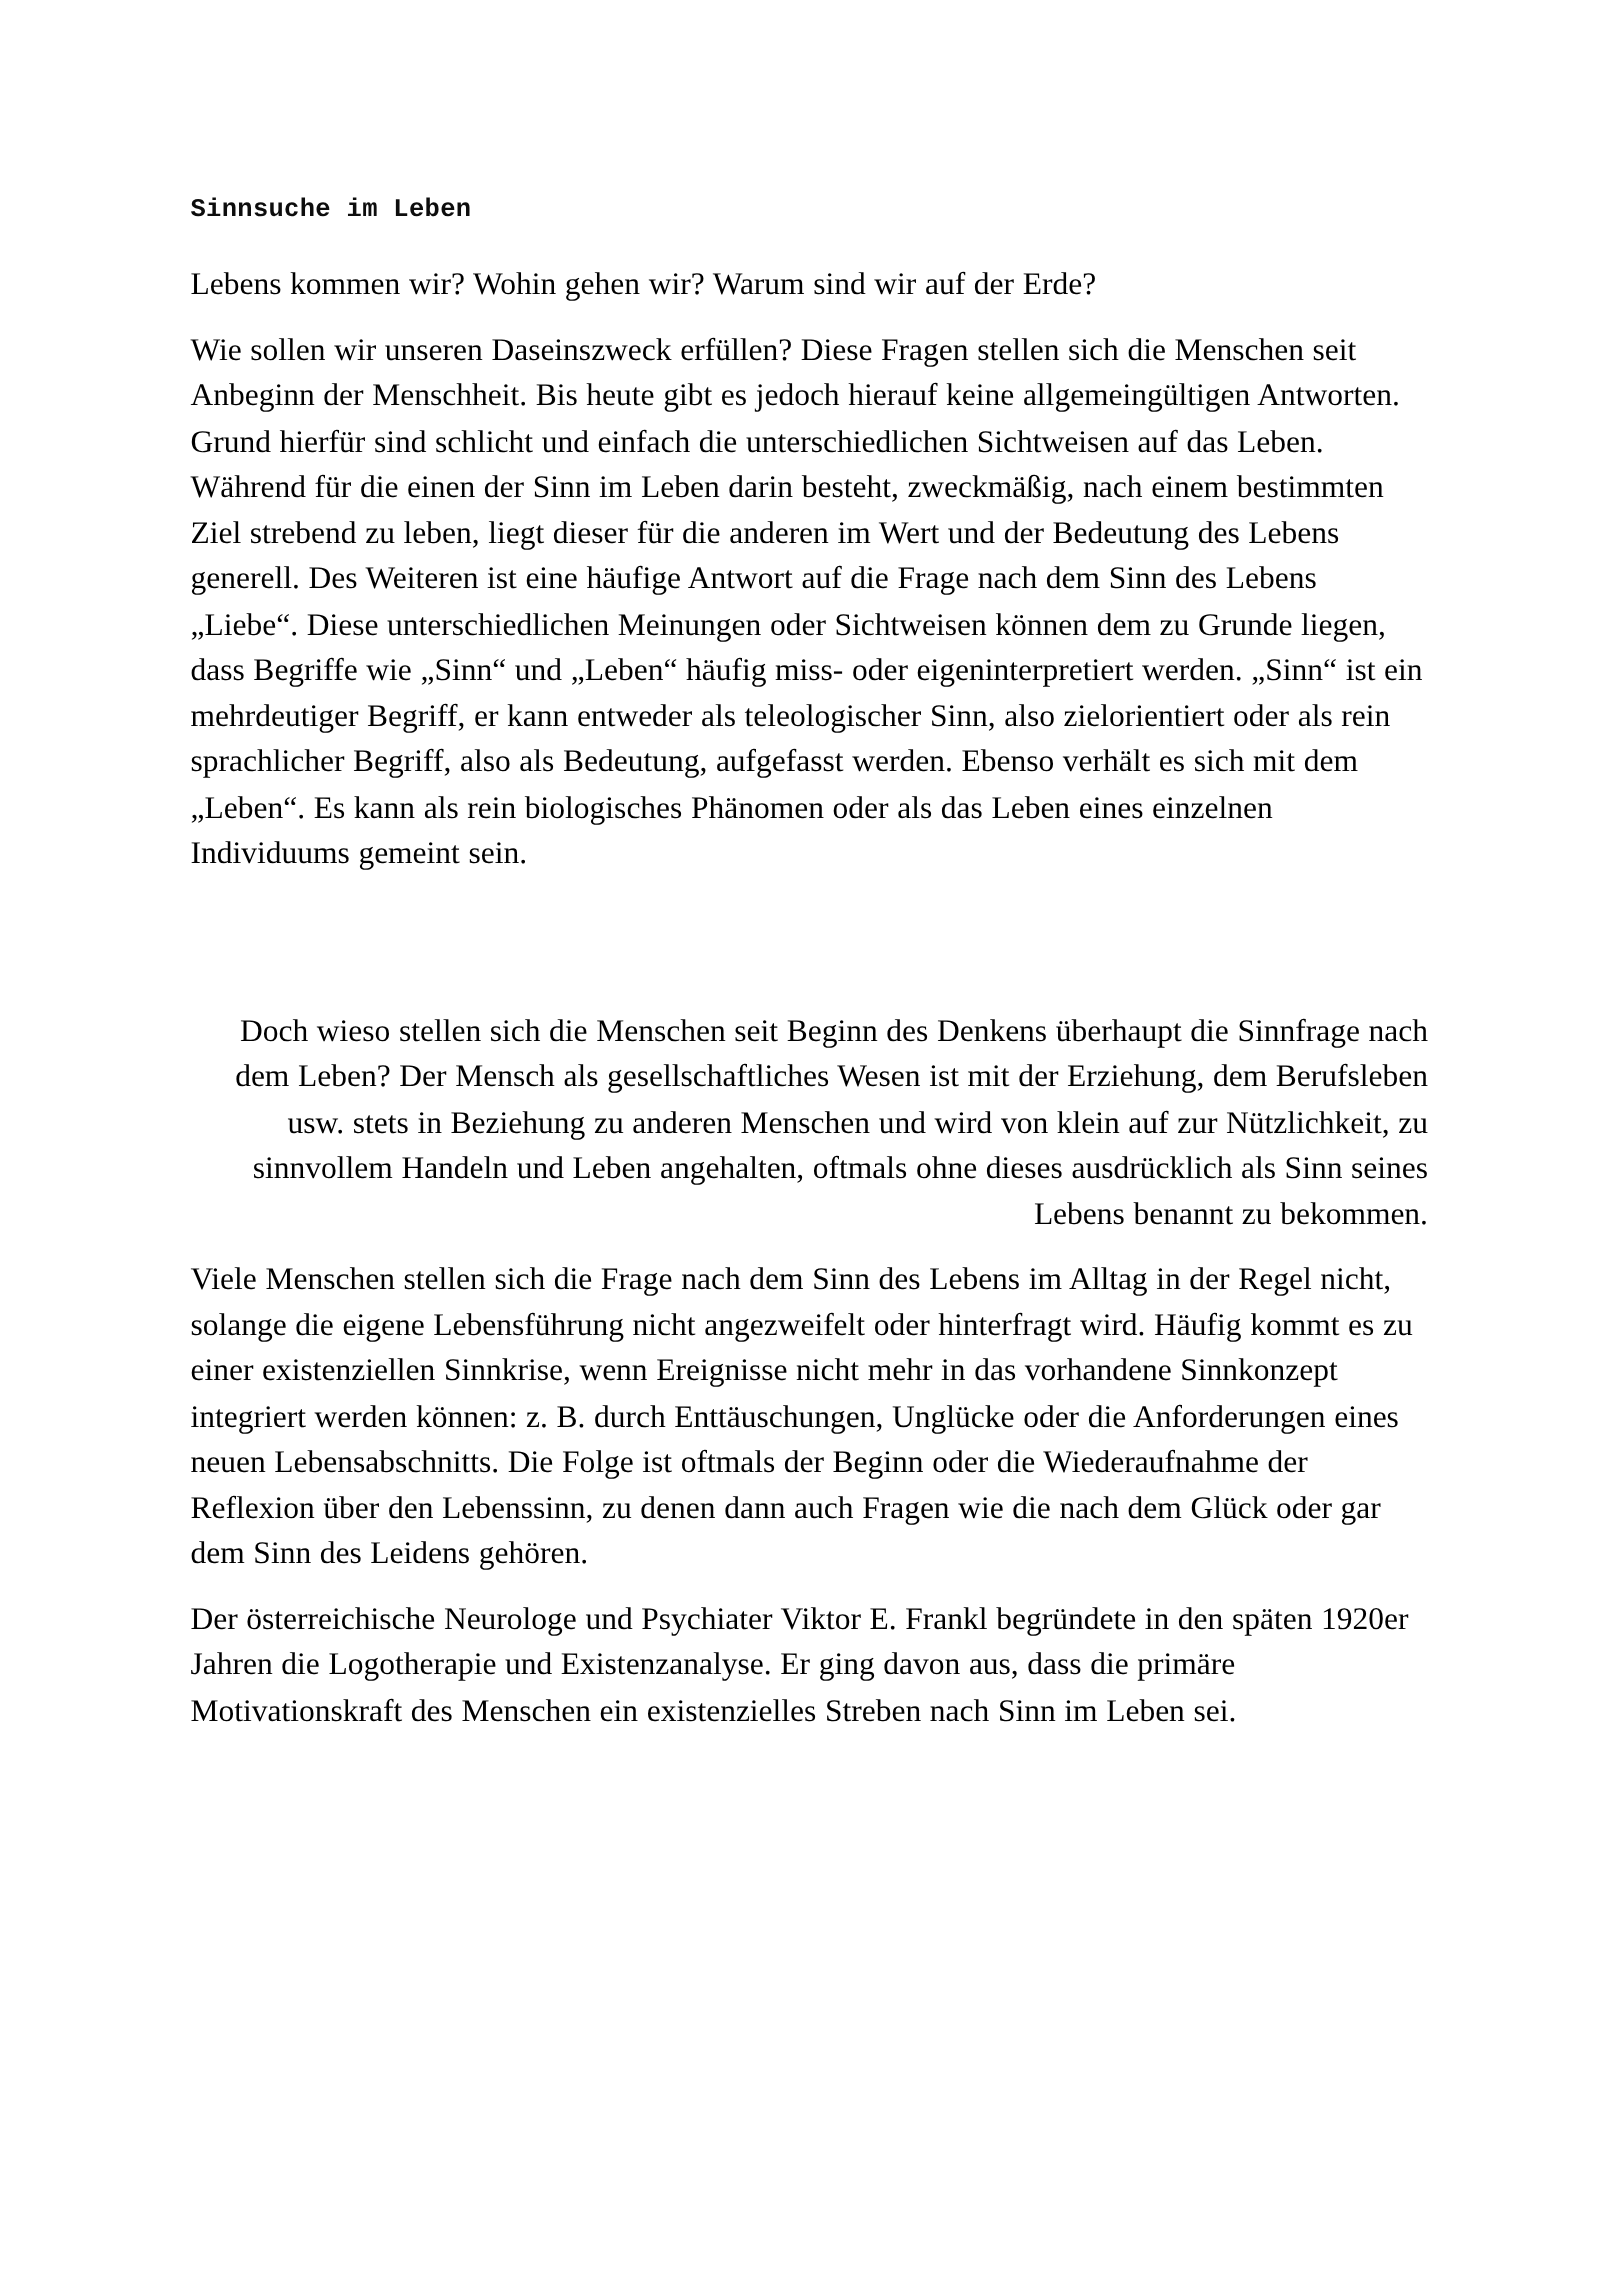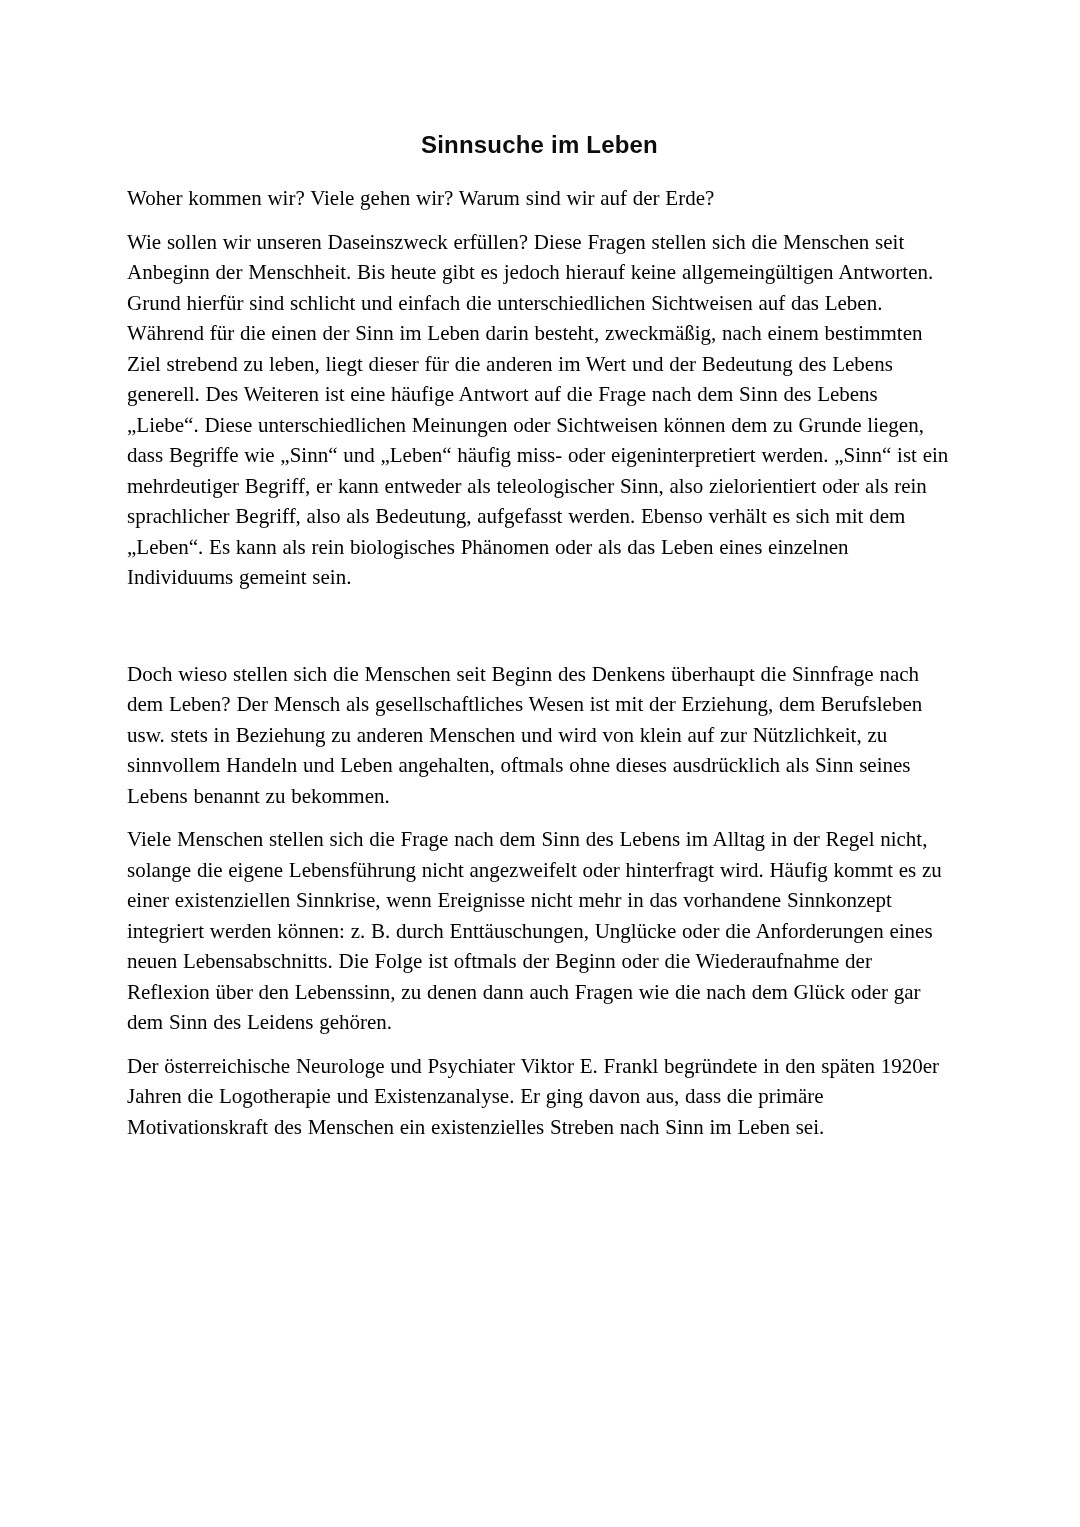--- a/index.html
+++ b/index.html
@@ -14,47 +14,48 @@
       font-family: "Liberation Serif", serif;
     }
     .page {
       box-sizing: border-box;
       width: 1080px;
       min-height: 1527px;
       padding: 131px 128px 60px 127px;
       background: #ffffff;
     }
     .doc-title {
-      font-family: Liberation Sans, sans-serif;
-      font-size: 24px;
+      font-family: Liberation Mono, monospace;
+      font-size: 17px;
       font-weight: 700;
       color: #0d0d0d;
-      text-align: center;
+      text-align: left;
       margin: 0 0 24px 0;
       letter-spacing: 0.2px;
     }
     .para {
       font-family: "Liberation Serif", serif;
       font-size: 21px;
       line-height: 30.5px;
       margin: 0 0 13px 0;
       text-align: left;
       word-spacing: 0.5px;
     }
     .gap-above {
-      margin-top: 66px;
+      margin-top: 88px;
+      text-align: right;
     }
   </style>
 </head>
 <body>
 
 <div class="page">
   <h1 class="doc-title">Sinnsuche im Leben</h1>
 
-  <p class="para">Woher kommen wir? Viele gehen wir? Warum sind wir auf der Erde?</p>
+  <p class="para">Lebens kommen wir? Wohin gehen wir? Warum sind wir auf der Erde?</p>
 
   <p class="para">Wie sollen wir unseren Daseinszweck erfüllen? Diese Fragen stellen sich die Menschen seit Anbeginn der Menschheit. Bis heute gibt es jedoch hierauf keine allgemeingültigen Antworten. Grund hierfür sind schlicht und einfach die unterschiedlichen Sichtweisen auf das Leben. Während für die einen der Sinn im Leben darin besteht, zweckmäßig, nach einem bestimmten Ziel strebend zu leben, liegt dieser für die anderen im Wert und der Bedeutung des Lebens generell. Des Weiteren ist eine häufige Antwort auf die Frage nach dem Sinn des Lebens „Liebe“. Diese unterschiedlichen Meinungen oder Sichtweisen können dem zu Grunde liegen, dass Begriffe wie „Sinn“ und „Leben“ häufig miss- oder eigeninterpretiert werden. „Sinn“ ist ein mehrdeutiger Begriff, er kann entweder als teleologischer Sinn, also zielorientiert oder als rein sprachlicher Begriff, also als Bedeutung, aufgefasst werden. Ebenso verhält es sich mit dem „Leben“. Es kann als rein biologisches Phänomen oder als das Leben eines einzelnen Individuums gemeint sein.</p>
 
   <p class="para gap-above">Doch wieso stellen sich die Menschen seit Beginn des Denkens überhaupt die Sinnfrage nach dem Leben? Der Mensch als gesellschaftliches Wesen ist mit der Erziehung, dem Berufsleben usw. stets in Beziehung zu anderen Menschen und wird von klein auf zur Nützlichkeit, zu sinnvollem Handeln und Leben angehalten, oftmals ohne dieses ausdrücklich als Sinn seines Lebens benannt zu bekommen.</p>
 
   <p class="para">Viele Menschen stellen sich die Frage nach dem Sinn des Lebens im Alltag in der Regel nicht, solange die eigene Lebensführung nicht angezweifelt oder hinterfragt wird. Häufig kommt es zu einer existenziellen Sinnkrise, wenn Ereignisse nicht mehr in das vorhandene Sinnkonzept integriert werden können: z. B. durch Enttäuschungen, Unglücke oder die Anforderungen eines neuen Lebensabschnitts. Die Folge ist oftmals der Beginn oder die Wiederaufnahme der Reflexion über den Lebenssinn, zu denen dann auch Fragen wie die nach dem Glück oder gar dem Sinn des Leidens gehören.</p>
 
 
   <p class="para">Der österreichische Neurologe und Psychiater Viktor E. Frankl begründete in den späten 1920er Jahren die Logotherapie und Existenzanalyse. Er ging davon aus, dass die primäre Motivationskraft des Menschen ein existenzielles Streben nach Sinn im Leben sei.</p>
 </div>

